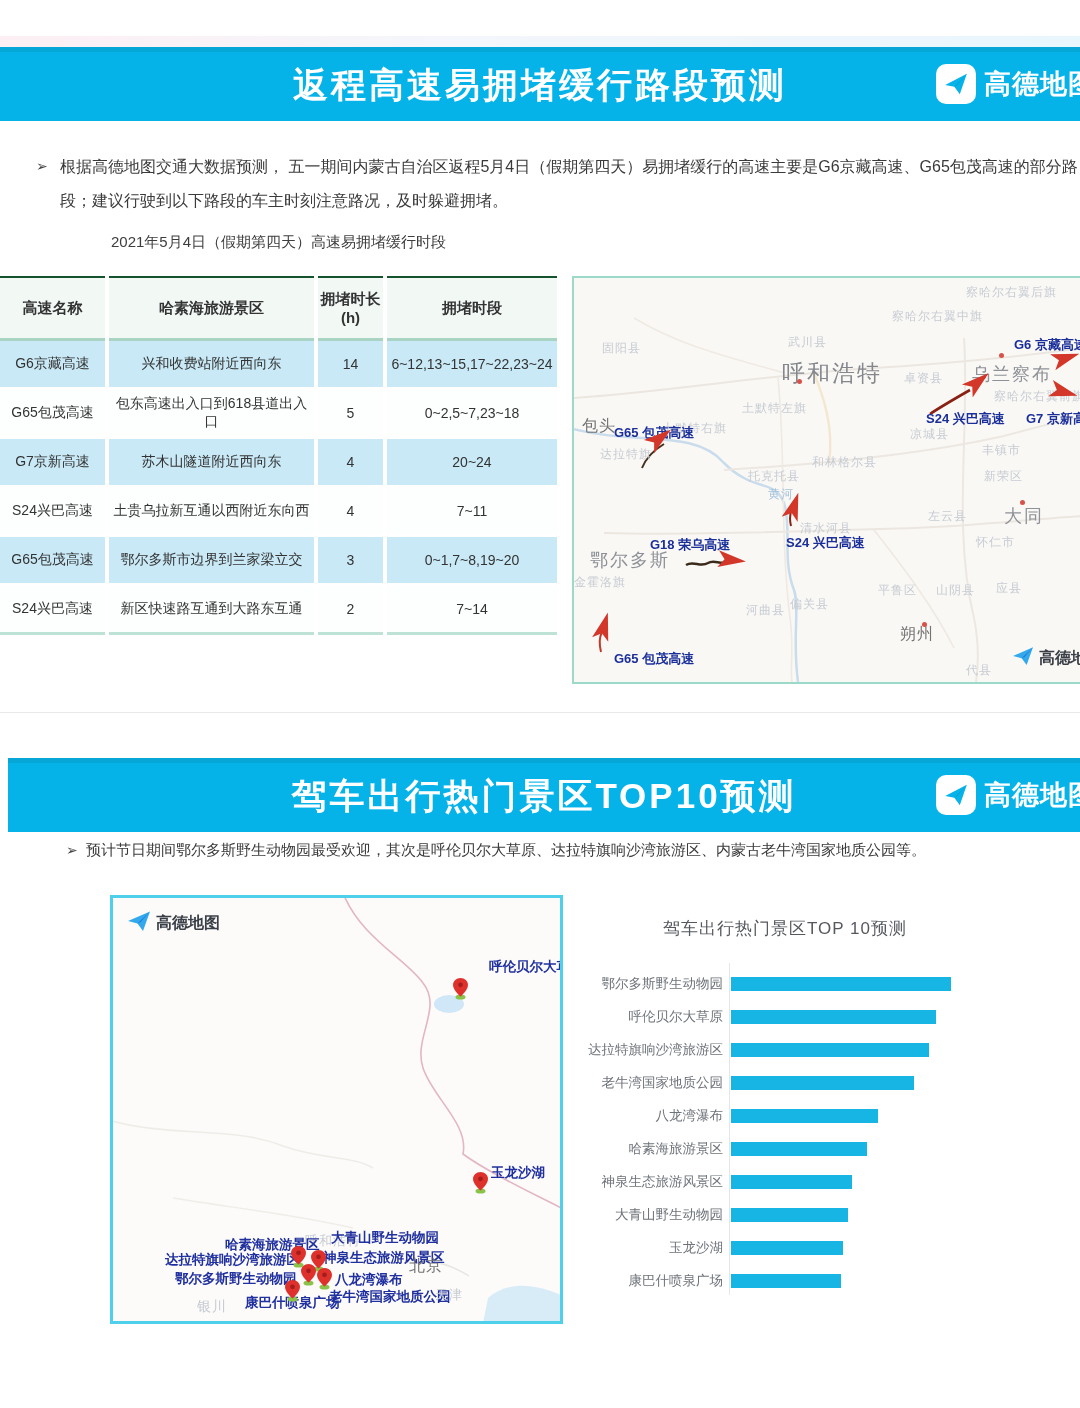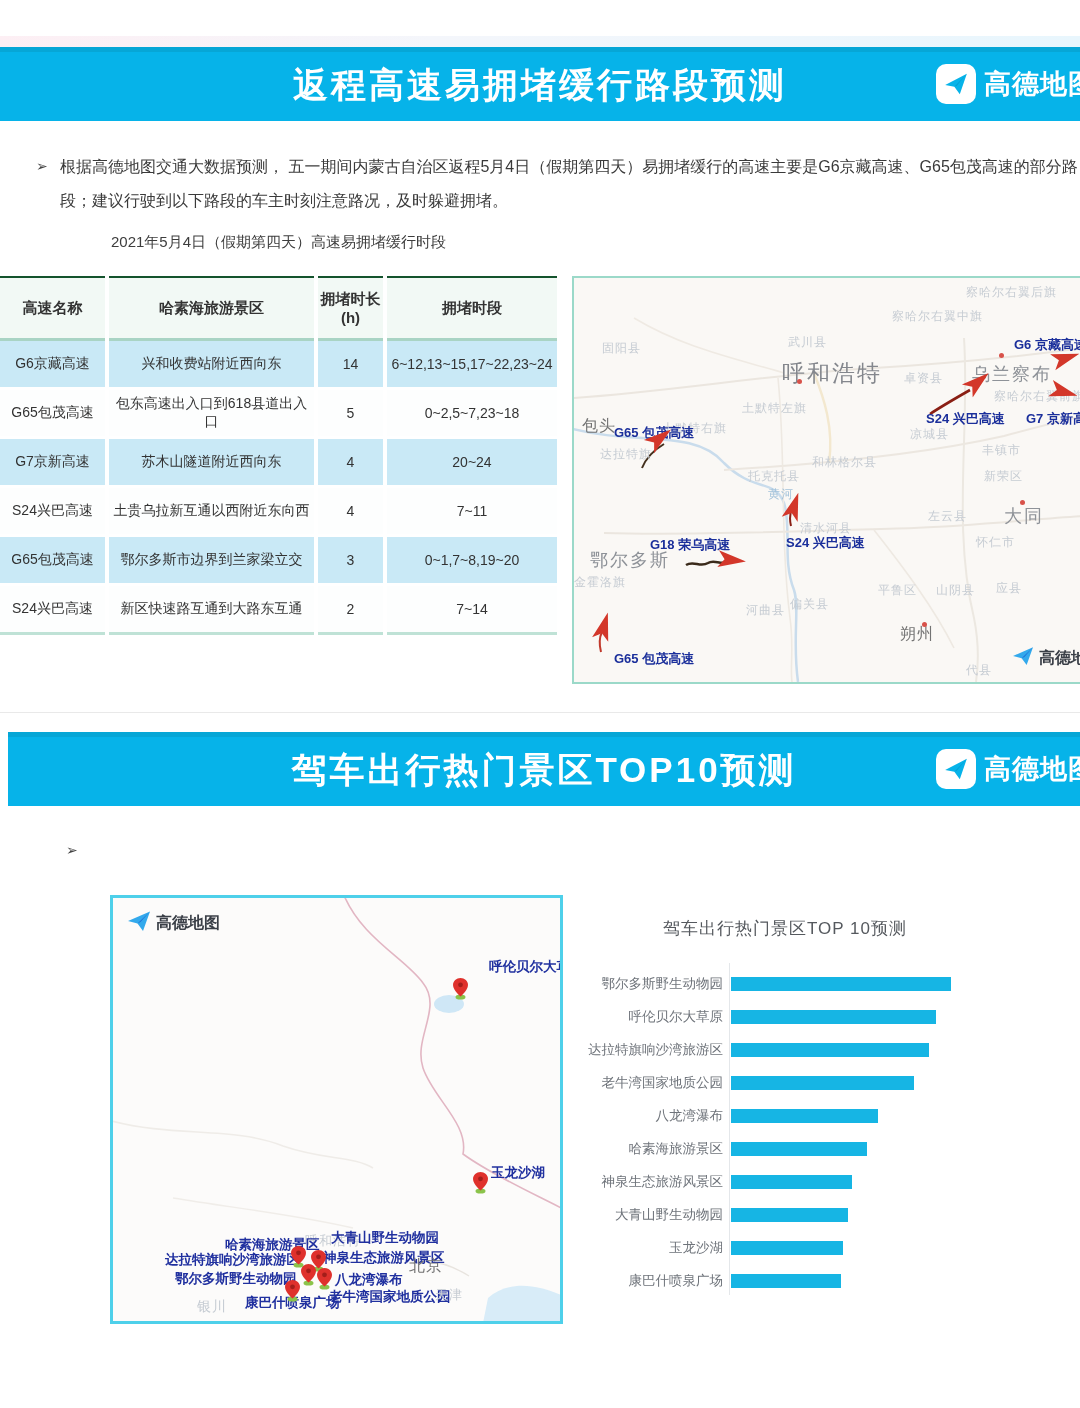--- a/index.html
+++ b/index.html
@@ -3,21 +3,21 @@
 <meta charset="utf-8">
 <style>
   html,body{margin:0;padding:0;background:#fff;}
   #page{position:relative;width:1080px;height:1408px;overflow:hidden;background:#fff;
         font-family:"Liberation Sans","DejaVu Sans",sans-serif;color:#333;}
   
   .strip{position:absolute;left:0;right:0;top:36px;height:11px;
          background:linear-gradient(90deg,#fdeff4 0%,#f4f6fb 40%,#e8f6fd 100%);}
   .band{position:absolute;left:0;right:0;height:74px;background:#06b3e9;
         box-shadow:inset 0 5px 0 rgba(10,110,130,0.18);}
-  #hdr1{top:47px;} #hdr2{top:732px;margin-left:8px;}
+  #hdr1{top:47px;} #hdr2{top:758px;margin-left:8px;}
   .band h1{margin:0;height:74px;line-height:76px;text-align:center;color:#fff;
            font-size:35px;font-weight:bold;letter-spacing:3px;}
   .brand{position:absolute;right:-16px;top:17px;display:flex;align-items:center;gap:8px;}
   .brand-box{width:40px;height:40px;background:#fff;border-radius:10px;display:flex;
              align-items:center;justify-content:center;}
   .brand-text{color:#fff;font-size:27px;font-weight:bold;letter-spacing:1px;white-space:nowrap;}
   .sep-line{position:absolute;left:0;right:0;top:712px;height:1px;background:#e9e9e9;}
   .intro{position:absolute;font-size:16px;color:#3a3a3a;line-height:2.15;margin:0;}
   #intro1{top:150px;left:36px;width:1042px;padding-left:24px;}
   #intro2{top:834px;left:66px;width:1000px;padding-left:20px;font-size:15px;}
@@ -247,20 +247,21 @@
             <path d="M2,13 L22,2.5 L15.5,21.5 L10.5,14.5 Z" fill="#06b3e9"></path>
             <path d="M10.5,14.5 L22,2.5 L13,13.2 Z" fill="#049ed2"></path>
           </svg>
       </span>
       <span class="brand-text">高德地图</span>
     </div>
   </header>
 
   <p class="intro" id="intro2">
     <span class="bullet">➢</span>
+    <span>预计节日期间鄂尔多斯野生动物园最受欢迎，其次是呼伦贝尔大草原、达拉特旗响沙湾旅游区、内蒙古老牛湾国家地质公园等。</span>
   </p>
 
   <div class="mapbox" id="map2">
     <svg class="svg-layer" width="447" height="423" viewBox="0 0 447 423">
       <path d="M230,-5 C248,40 292,60 310,85 C330,110 300,140 310,170 C320,200 356,226 350,256 C380,278 426,298 452,312" stroke="#e2b6c3" stroke-width="1.6" fill="none"></path>
       <path d="M-5,222 C60,240 120,228 170,248 C210,262 240,258 260,270" stroke="#efece8" stroke-width="1.6" fill="none"></path>
       <path d="M60,300 C120,310 180,316 240,330" stroke="#f0ede9" stroke-width="1.4" fill="none"></path>
       <ellipse cx="336" cy="106" rx="15" ry="9" fill="#cfe7f6"></ellipse>
       <path d="M375,400 C395,382 425,386 450,398 L450,425 L370,425 Z" fill="#d8ecf8"></path>
       <path d="M300,365 C320,360 340,368 356,378" stroke="#e8e4df" stroke-width="1.4" fill="none"></path>

